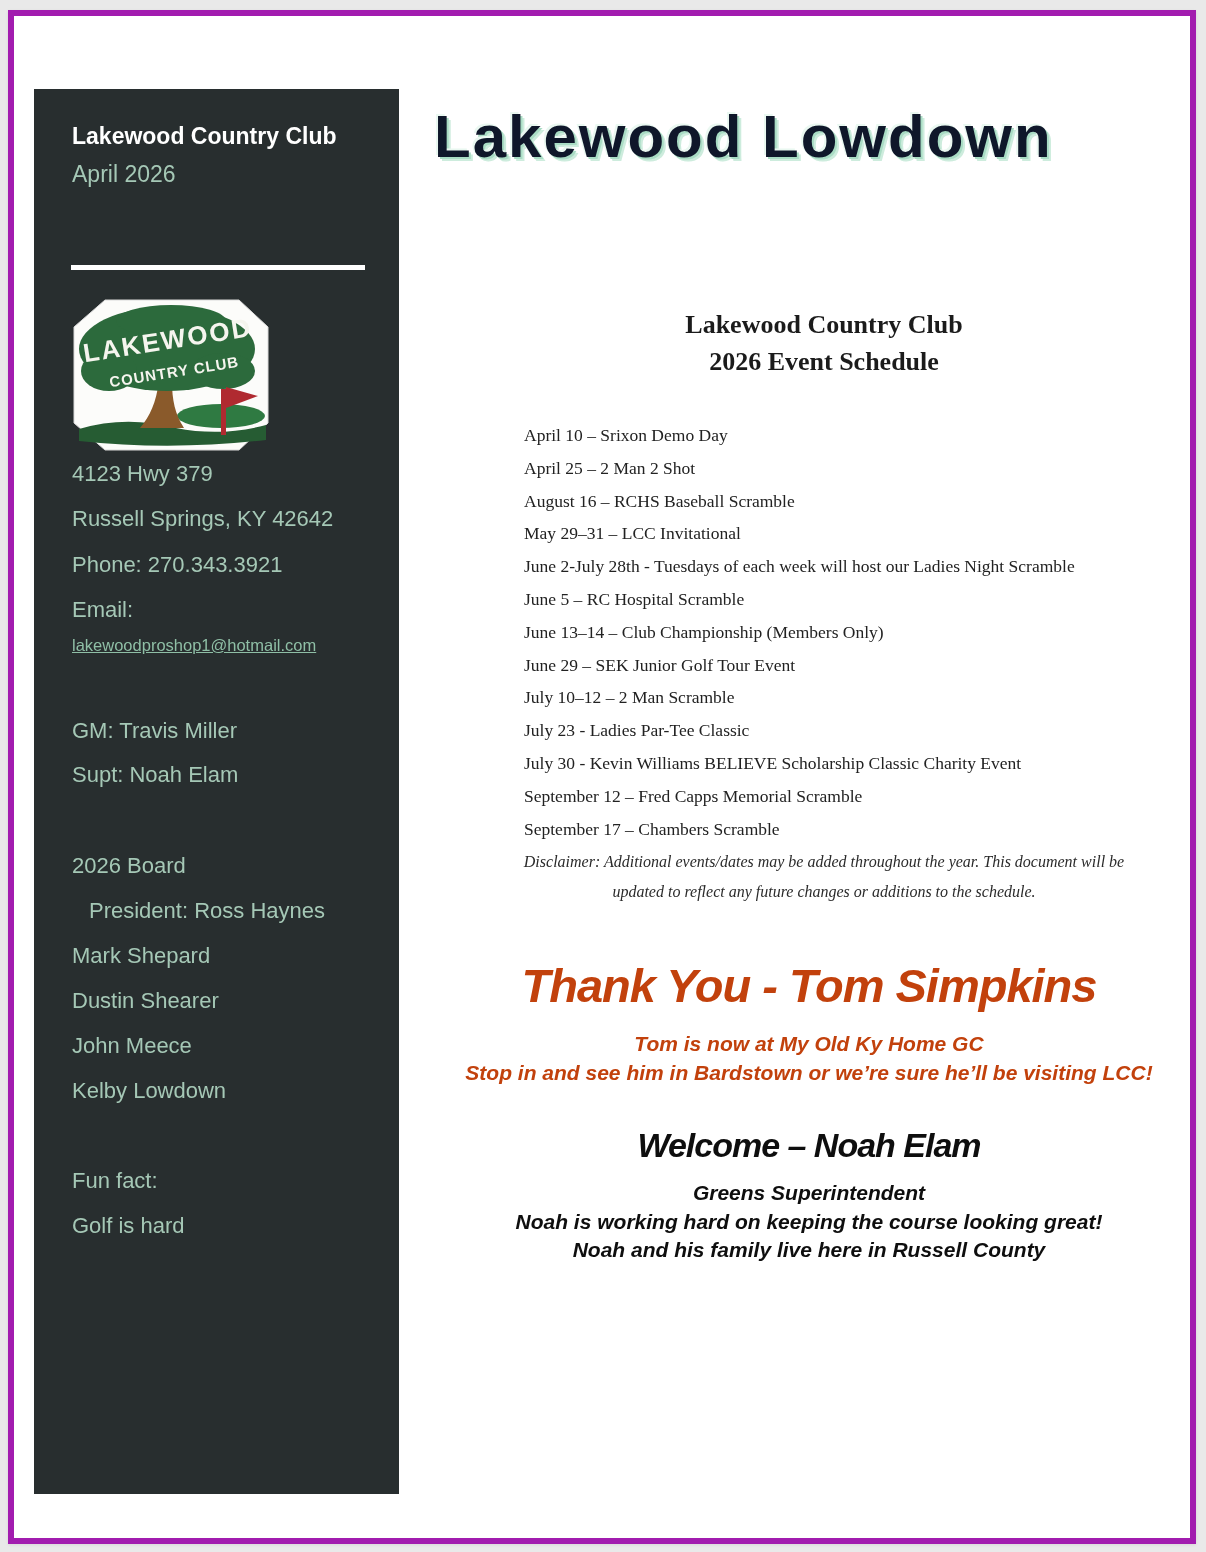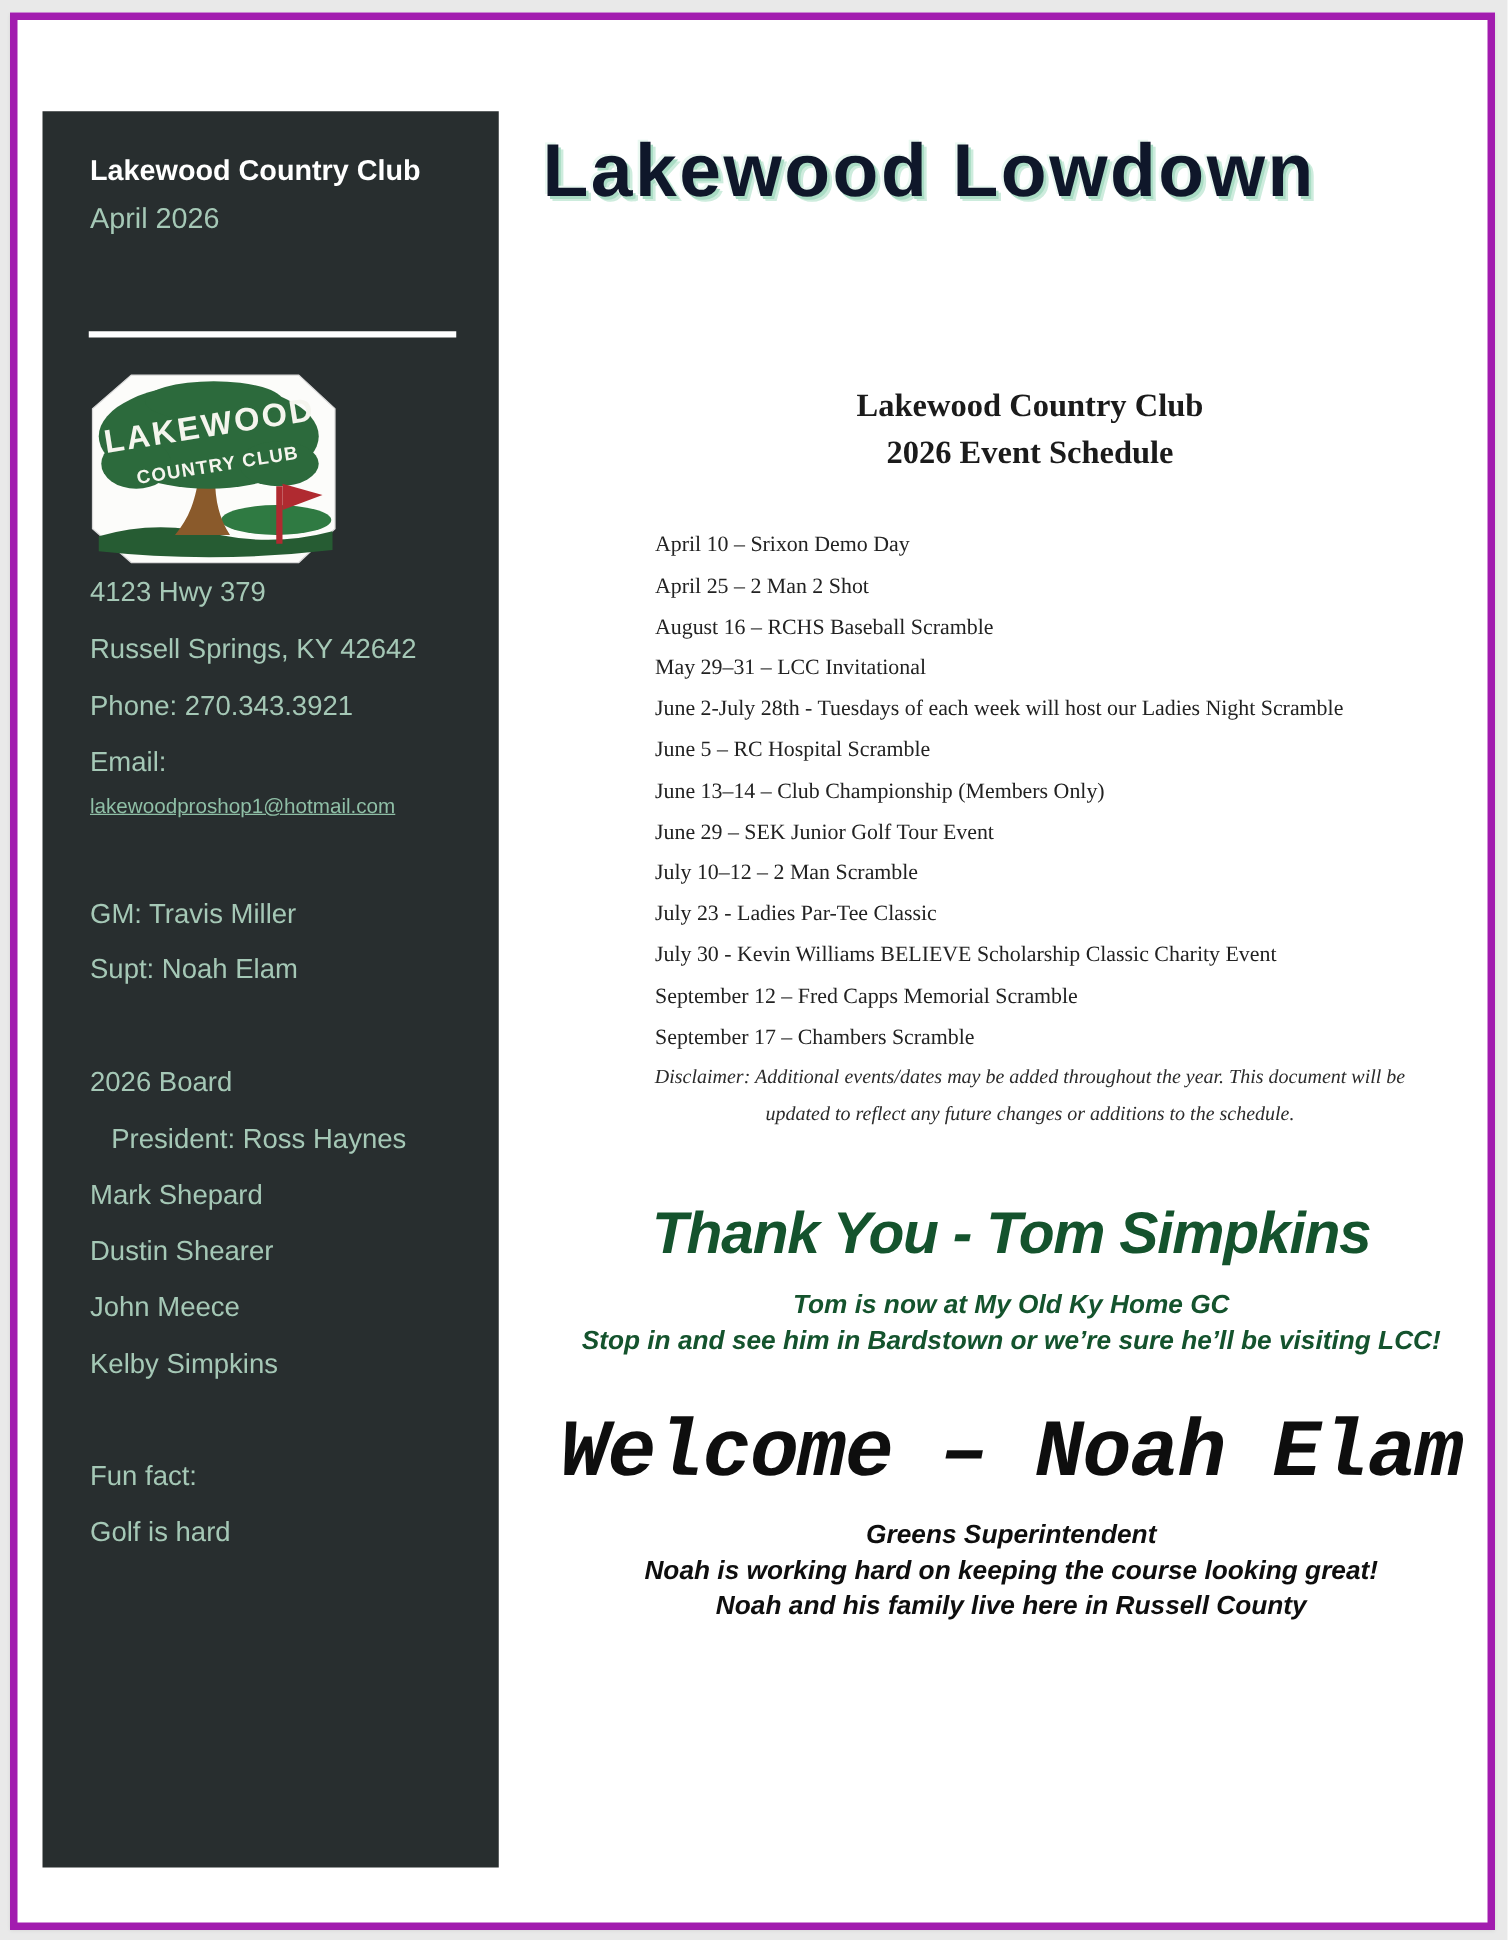--- a/index.html
+++ b/index.html
@@ -66,25 +66,25 @@
     font-size:17.5px; color:#222222;
   }
   .event { line-height:32.8px; white-space:nowrap; }
   .disclaimer {
     position:absolute; left:440px; top:831px; width:740px;
     text-align:center;
     font-family:"Liberation Serif", serif;
     font-style:italic; font-size:16px; line-height:30px;
     color:#2b2b2b;
   }
-  .thank-you { position:absolute; left:425px; top:942px; width:740px; text-align:center; color:#14532d; }
+  .thank-you { position:absolute; left:425px; top:942px; width:740px; text-align:center; color:#c2410c; }
   .thank-you .heading { font-size:47px; font-weight:bold; font-style:italic; letter-spacing:-1px; }
   .thank-you .sub { font-size:21px; font-weight:bold; font-style:italic; line-height:29px; margin-top:16px; }
   .welcome { position:absolute; left:425px; top:1110px; width:740px; text-align:center; color:#0e0e0e; }
-  .welcome .heading { font-size:65px; font-weight:bold; font-style:italic; letter-spacing:-1px;font-family:Liberation Mono, monospace; }
+  .welcome .heading { font-size:34px; font-weight:bold; font-style:italic; letter-spacing:-1px; }
   .welcome .sub { font-size:21px; font-weight:bold; font-style:italic; line-height:28.5px; margin-top:14px; }
 </style>
 </head>
 <body>
 
 <div class="page">
 
   <aside class="sidebar">
     <div class="sb club-name">Lakewood Country Club</div>
     <div class="sb issue-date">April 2026</div>
@@ -116,21 +116,21 @@
     <a class="sb email-link">lakewoodproshop1@hotmail.com</a>
 
     <div class="sb gm">GM: Travis Miller</div>
     <div class="sb supt">Supt: Noah Elam</div>
 
     <div class="sb board-title">2026 Board</div>
     <div class="sb m0">President: Ross Haynes</div>
     <div class="sb m1">Mark Shepard</div>
     <div class="sb m2">Dustin Shearer</div>
     <div class="sb m3">John Meece</div>
-    <div class="sb m4">Kelby Simpkins</div>
+    <div class="sb m4">Kelby Lowdown</div>
 
     <div class="sb fun-label">Fun fact:</div>
     <div class="sb fun-text">Golf is hard</div>
   </aside>
 
   <h1 class="newsletter-title">Lakewood Lowdown</h1>
 
   <div class="schedule-heading">
     <div>Lakewood Country Club</div>
     <div>2026 Event Schedule</div>

